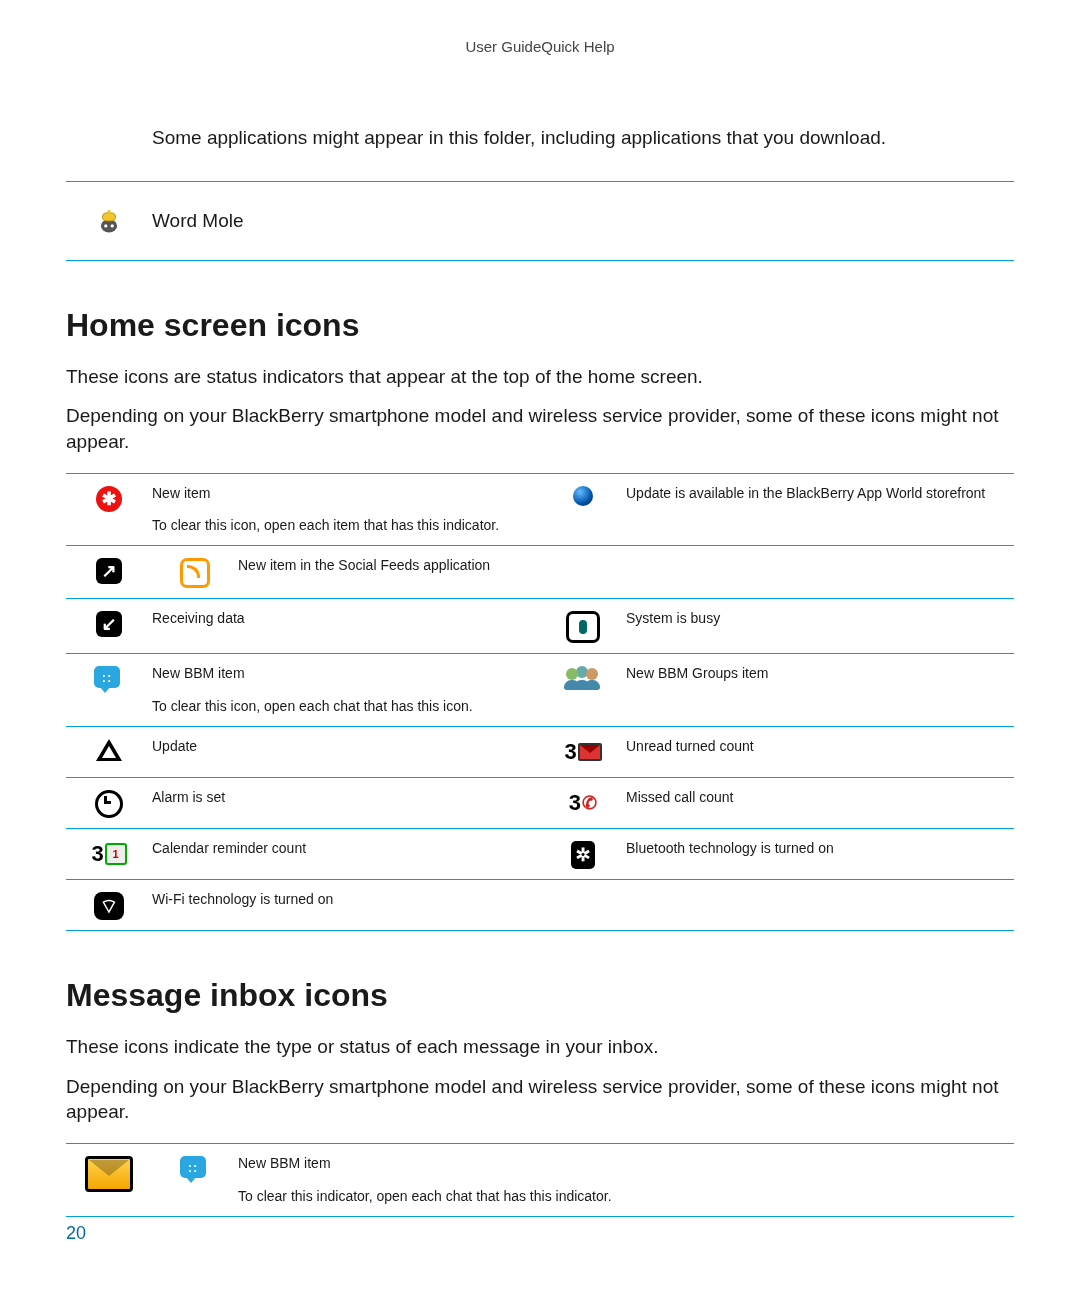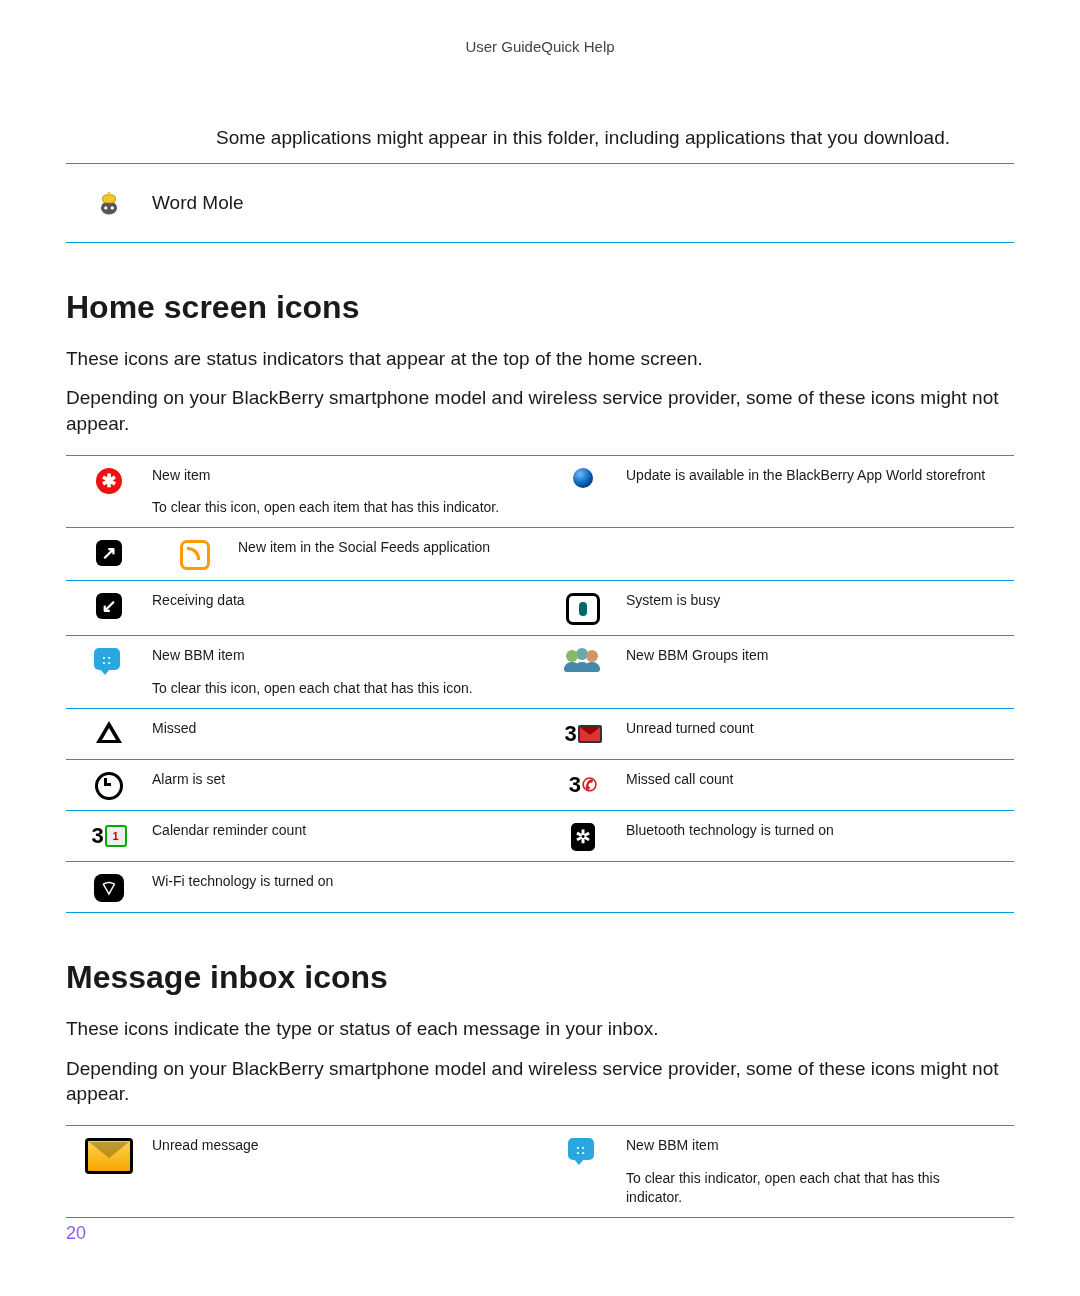--- a/index.html
+++ b/index.html
@@ -21,22 +21,21 @@
     display: flex;
     justify-content: center;
     font-size: 15px;
     color: #444;
     margin-bottom: 70px;
   }
   .intro-note {
     font-size: 19px;
     line-height: 1.35;
     margin-left: 86px;
-    margin-bottom: 12px;
-    text-align: center;
+    margin-bottom: 30px;
   }
   .blue-band {
     border-top: 1px solid #00a0e0;
     border-bottom: 1px solid #00a0e0;
     min-height: 54px;
     display: flex;
     align-items: center;
     padding: 12px 0;
   }
   .band-icon {
@@ -88,21 +87,21 @@
     padding-right: 20px;
   }
   .col-text .sub {
     margin-top: 14px;
   }
   .page-number {
     position: absolute;
     left: 66px;
     bottom: 52px;
     font-size: 18px;
-    color: #8b5cf6;
+    color: #0369a1;
   }
   .ic {
     width: 30px;
     height: 30px;
     display: inline-flex;
     align-items: center;
     justify-content: center;
   }
   
   
@@ -255,21 +254,21 @@
       <div class="col-text">
           <div>New BBM Groups item</div>
         </div>
     </div>
 
     <div class="icon-row">
       <div class="col-icon">
           <span class="ic-triangle"></span>
         </div>
       <div class="col-text">
-          <div>Missed</div>
+          <div>Update</div>
         </div>
       <div class="col-icon">
         <span class="ic-msgcount">
             <span>3</span>
             <span class="env"></span>
           </span>
       </div>
       <div class="col-text">
           <div>Unread turned count</div>
         </div>
@@ -326,23 +325,20 @@
 
   <h1 class="section">Message inbox icons</h1>
   <p class="body-p">These icons indicate the type or status of each message in your inbox.</p>
   <p class="body-p">Depending on your BlackBerry smartphone model and wireless service provider, some of these icons might not appear.</p>
 
   <div class="icon-table">
     <div class="icon-row">
       <div class="col-icon large-icon" style="width:86px;">
           <span class="ic-env-big"></span>
         </div>
-      <div class="col-text">
-          <div>Unread message</div>
-        </div>
       <div class="col-icon">
           <span class="ic-bbm-wrap">
             <span class="ic-bbm">::</span>
           </span>
         </div>
       <div class="col-text">
         <div>New BBM item</div>
         <div class="sub">To clear this indicator, open each chat that has this indicator.</div>
       </div>
     </div>

